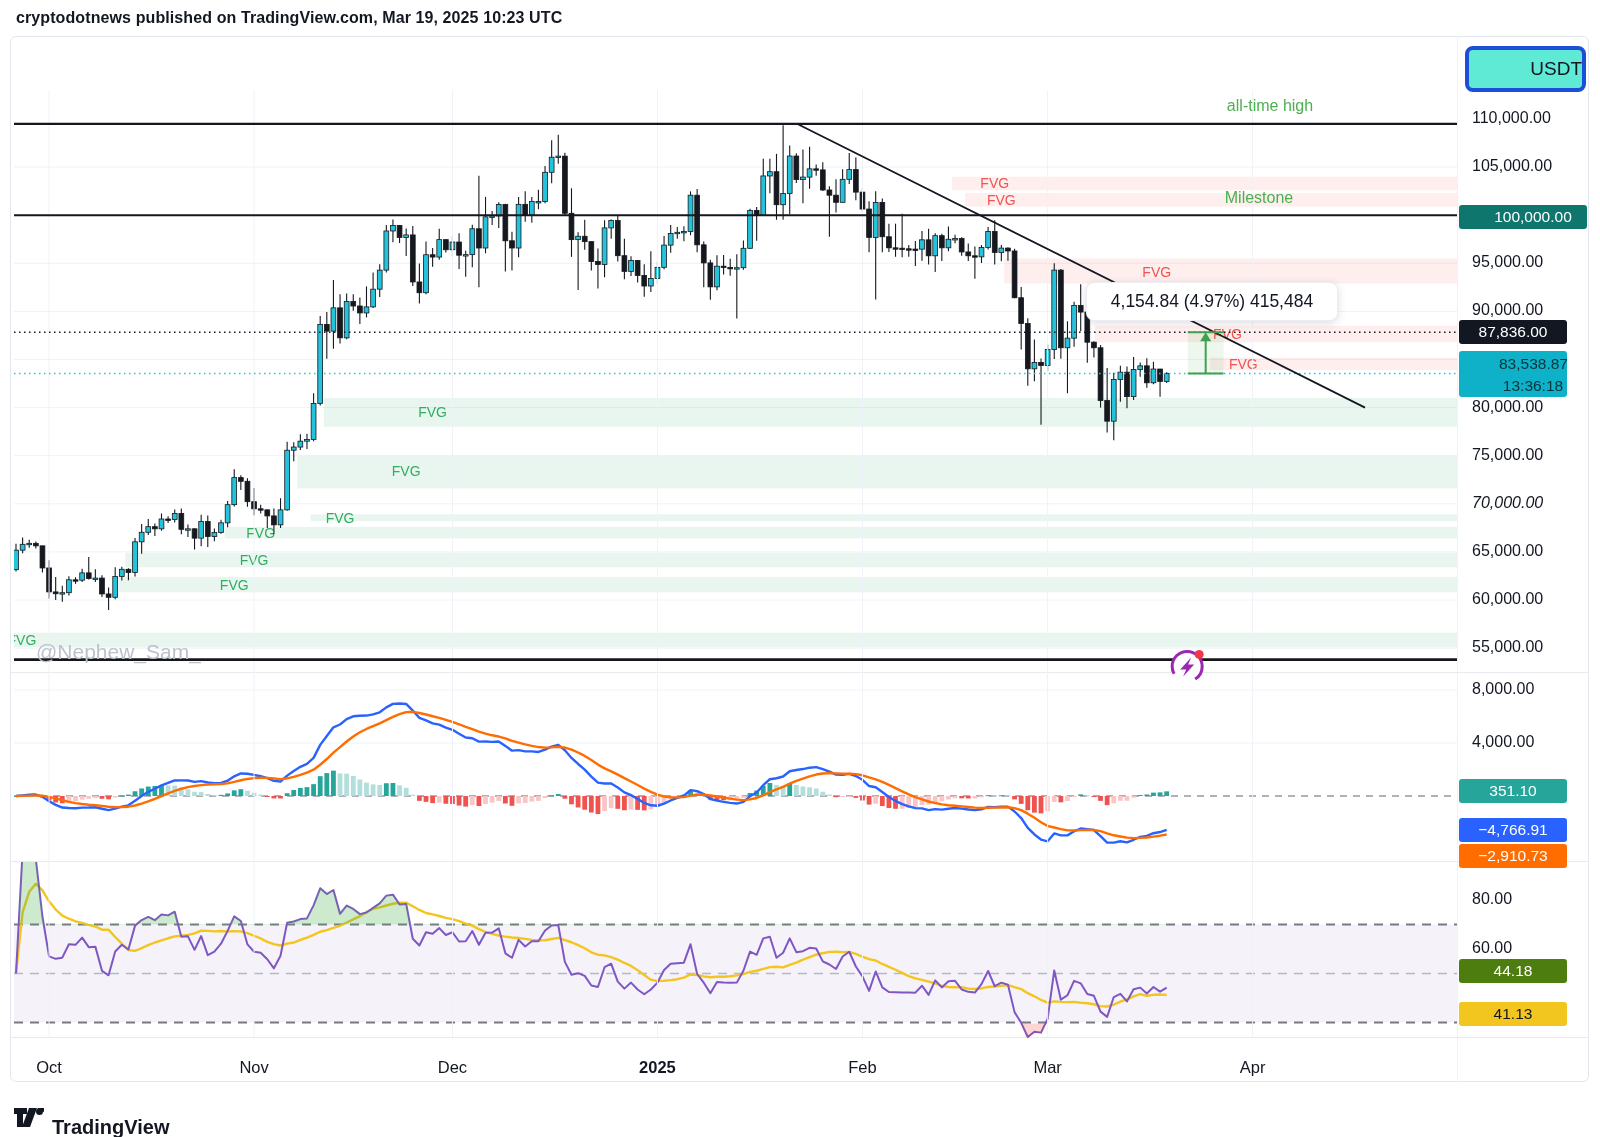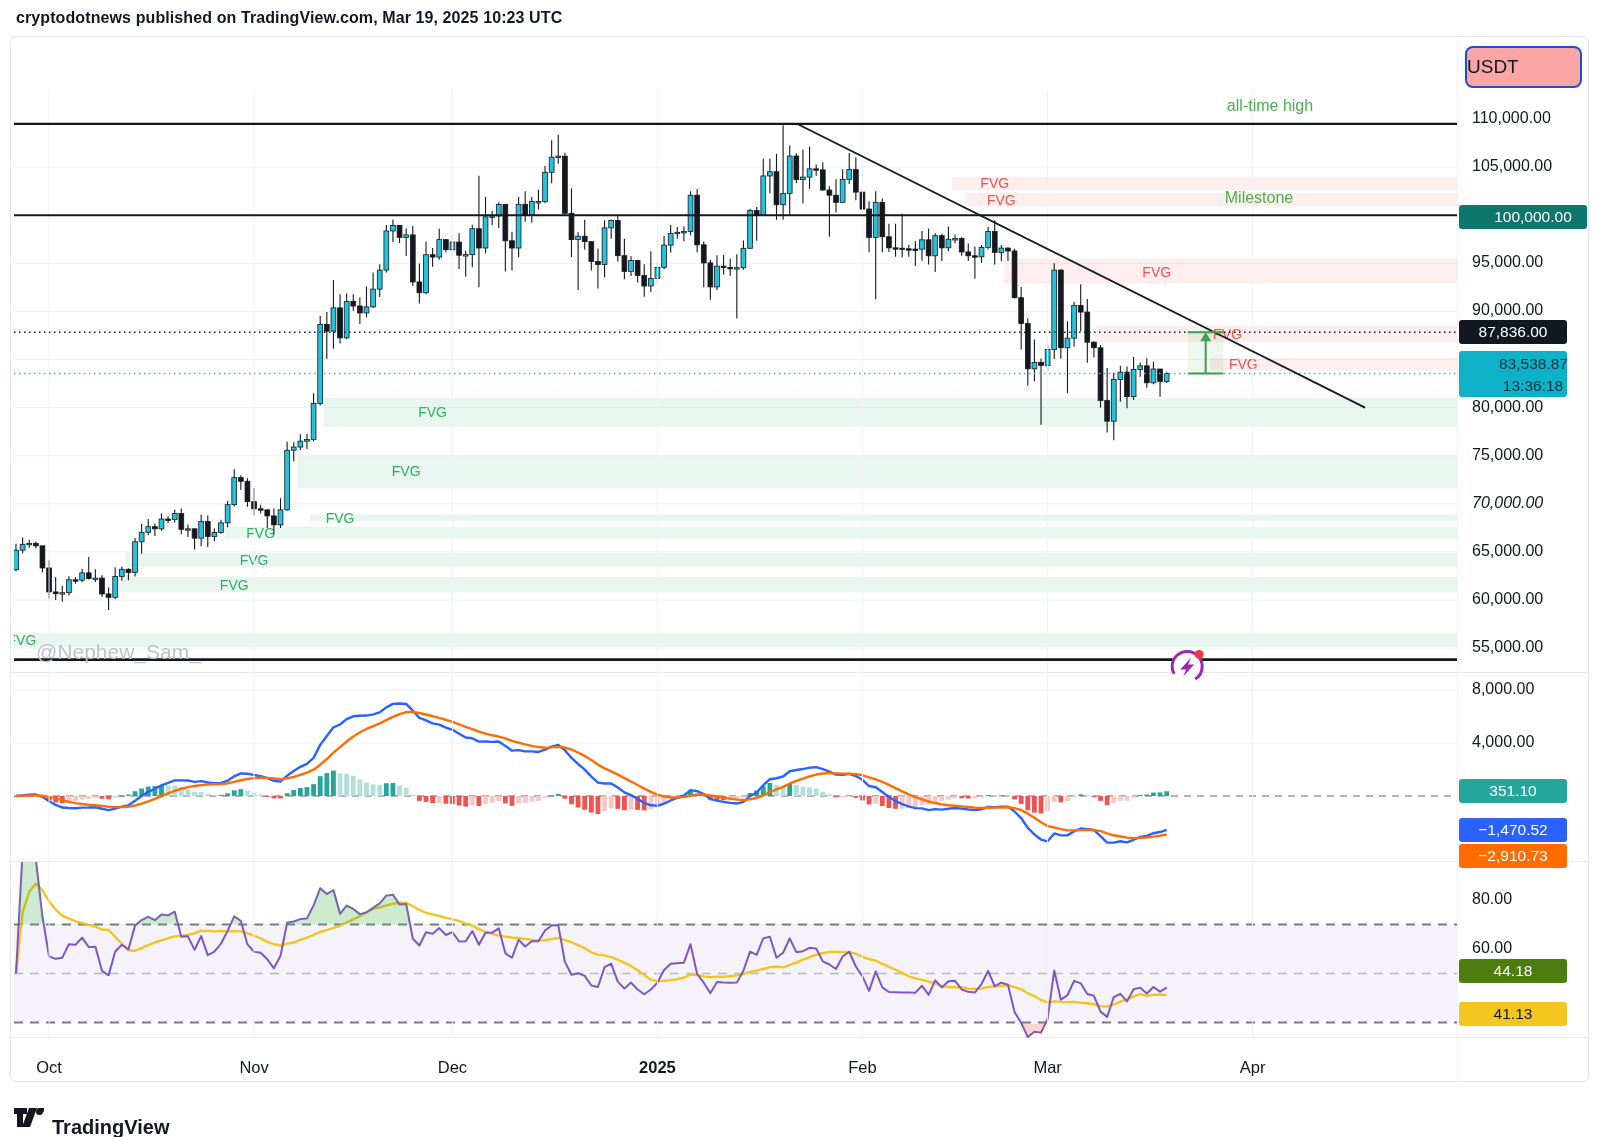--- a/index.html
+++ b/index.html
@@ -5,22 +5,22 @@
   html,body{margin:0;padding:0;background:#ffffff;}
   .page{position:relative;width:1600px;height:1137px;background:#ffffff;overflow:hidden;
         font-family:"Liberation Sans", sans-serif;color:#131722;}
   .hdr{position:absolute;left:16px;top:9px;font-size:16px;font-weight:700;letter-spacing:.1px;z-index:5;}
   .card{position:absolute;left:10px;top:36px;width:1579px;height:1046px;border:1px solid #e4e6ee;
         border-radius:6px;background:#fff;z-index:0;box-sizing:border-box;}
   .vsep{position:absolute;left:1457px;top:36px;width:1px;height:1046px;background:#f1f2f7;z-index:1;}
   .hsep{position:absolute;left:11px;width:1578px;height:1px;background:#e8eaf0;z-index:1;}
   .titlerow{position:absolute;left:26px;top:51px;font-size:17px;font-weight:500;z-index:5;white-space:nowrap;}
   .titlerow span{margin-right:15px;}
-  .usdt-btn{position:absolute;left:1465px;top:46px;width:113px;height:38px;border:2px solid #1d4ed8;
-        border-radius:8px;background:#fca5a5;font-size:19px;color:#131722;text-align:left;line-height:38px;
+  .usdt-btn{position:absolute;left:1465px;top:46px;width:113px;height:38px;border:4px solid #1d4ed8;
+        border-radius:8px;background:#5eead4;font-size:19px;color:#131722;text-align:right;line-height:38px;
         z-index:6;cursor:pointer;}
   svg.overlay{position:absolute;left:0;top:0;z-index:2;}
   .axis-label{position:absolute;left:1472px;font-size:16px;color:#131722;z-index:3;white-space:nowrap;}
   .badge{position:absolute;left:1459px;width:108px;border-radius:3px;z-index:4;text-align:center;
          font-size:15.5px;line-height:24px;height:24px;}
   .badge.two{height:46px;line-height:22px;padding-top:2px;box-sizing:border-box;padding-left:40px;}
   .month-label{position:absolute;font-size:16.5px;color:#131722;z-index:3;transform:translateX(-50%);top:1058px;}
   .ann-label{position:absolute;z-index:4;font-size:16px;color:#4caf50;transform:translateX(-50%);white-space:nowrap;}
   .tooltip{position:absolute;left:1086px;top:282px;width:250px;height:37px;background:#fff;border:1px solid #ececf2;
         border-radius:8px;box-shadow:0 2px 8px rgba(60,64,90,.18);z-index:6;text-align:center;line-height:37px;
@@ -679,38 +679,39 @@
       <div class="axis-label" style="top: 590px;">60,000.00</div>
       <div class="axis-label" style="top: 638.1px;">55,000.00</div>
       <div class="axis-label" style="top: 680px;">8,000.00</div>
       <div class="axis-label" style="top: 733px;">4,000.00</div>
       <div class="axis-label" style="top: 890px;">80.00</div>
       <div class="axis-label" style="top: 939px;">60.00</div>
       <div class="badge" style="background: #0f766e; color: rgb(255, 255, 255); top: 205px; padding-left: 20px;">100,000.00</div>
       <div class="badge" style="background: rgb(19, 23, 34); color: rgb(255, 255, 255); top: 320.218px;">87,836.00</div>
       <div class="badge two" style="background: rgb(15, 177, 200); color: rgb(7, 52, 60); top: 350.556px;">83,538.87<div>13:36:18</div></div>
       <div class="badge" style="background: rgb(38, 166, 154); color: rgb(255, 255, 255); top: 779.348px;">351.10</div>
-      <div class="badge" style="background: rgb(41, 98, 255); color: rgb(255, 255, 255); top: 817.915px;">−1,470.52</div>
+      <div class="badge" style="background: rgb(41, 98, 255); color: rgb(255, 255, 255); top: 817.915px;">−4,766.91</div>
       <div class="badge" style="background: rgb(255, 109, 0); color: rgb(255, 255, 255); top: 843.915px;">−2,910.73</div>
       <div class="badge" style="background: #4d7c0f; color: rgb(255, 255, 255); top: 959px;">44.18</div>
       <div class="badge" style="background: rgb(243, 197, 31); color: rgb(19, 23, 34); top: 1001.76px;">41.13</div>
     </div>
   <div id="time-labels">
       <div class="month-label" style="left: 49.065px;">Oct</div>
       <div class="month-label" style="left: 254.068px;">Nov</div>
       <div class="month-label" style="left: 452.458px;">Dec</div>
       <div class="month-label" style="left: 657.461px; font-weight: 700;">2025</div>
       <div class="month-label" style="left: 862.464px;">Feb</div>
       <div class="month-label" style="left: 1047.63px;">Mar</div>
       <div class="month-label" style="left: 1252.63px;">Apr</div>
     </div>
 
   <div class="ann-label" id="ath-label" style="left: 1270px; top: 97px;">all-time high</div>
   <div class="ann-label" id="milestone-label" style="left: 1259px; top: 189px;">Milestone</div>
 
+  <div class="tooltip">4,154.84 (4.97%) 415,484</div>
   <div class="watermark">@Nephew_Sam_</div>
 
   <div class="footer">
     <svg width="30" height="19" viewBox="0 0 30 19">
       <path d="M0 0 h13 v6 h-4 v13 h-6 V6 H0 Z" fill="#131722"></path>
       <path d="M15 0 h8 l-7 19 h-8 Z M24 0 a4 4 0 1 1 0 0.1 Z" fill="#131722"></path>
       <circle cx="25.5" cy="3.5" r="3.5" fill="#131722"></circle>
     </svg>
     <span class="brand">TradingView</span>
   </div>

